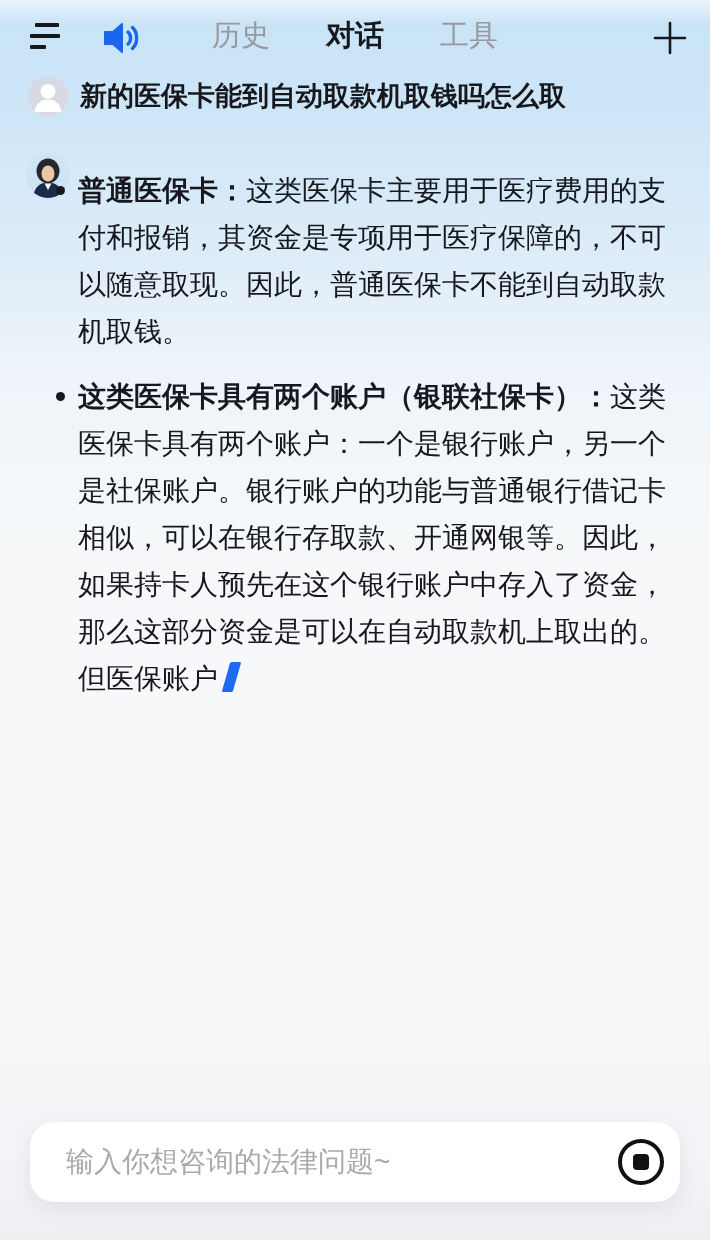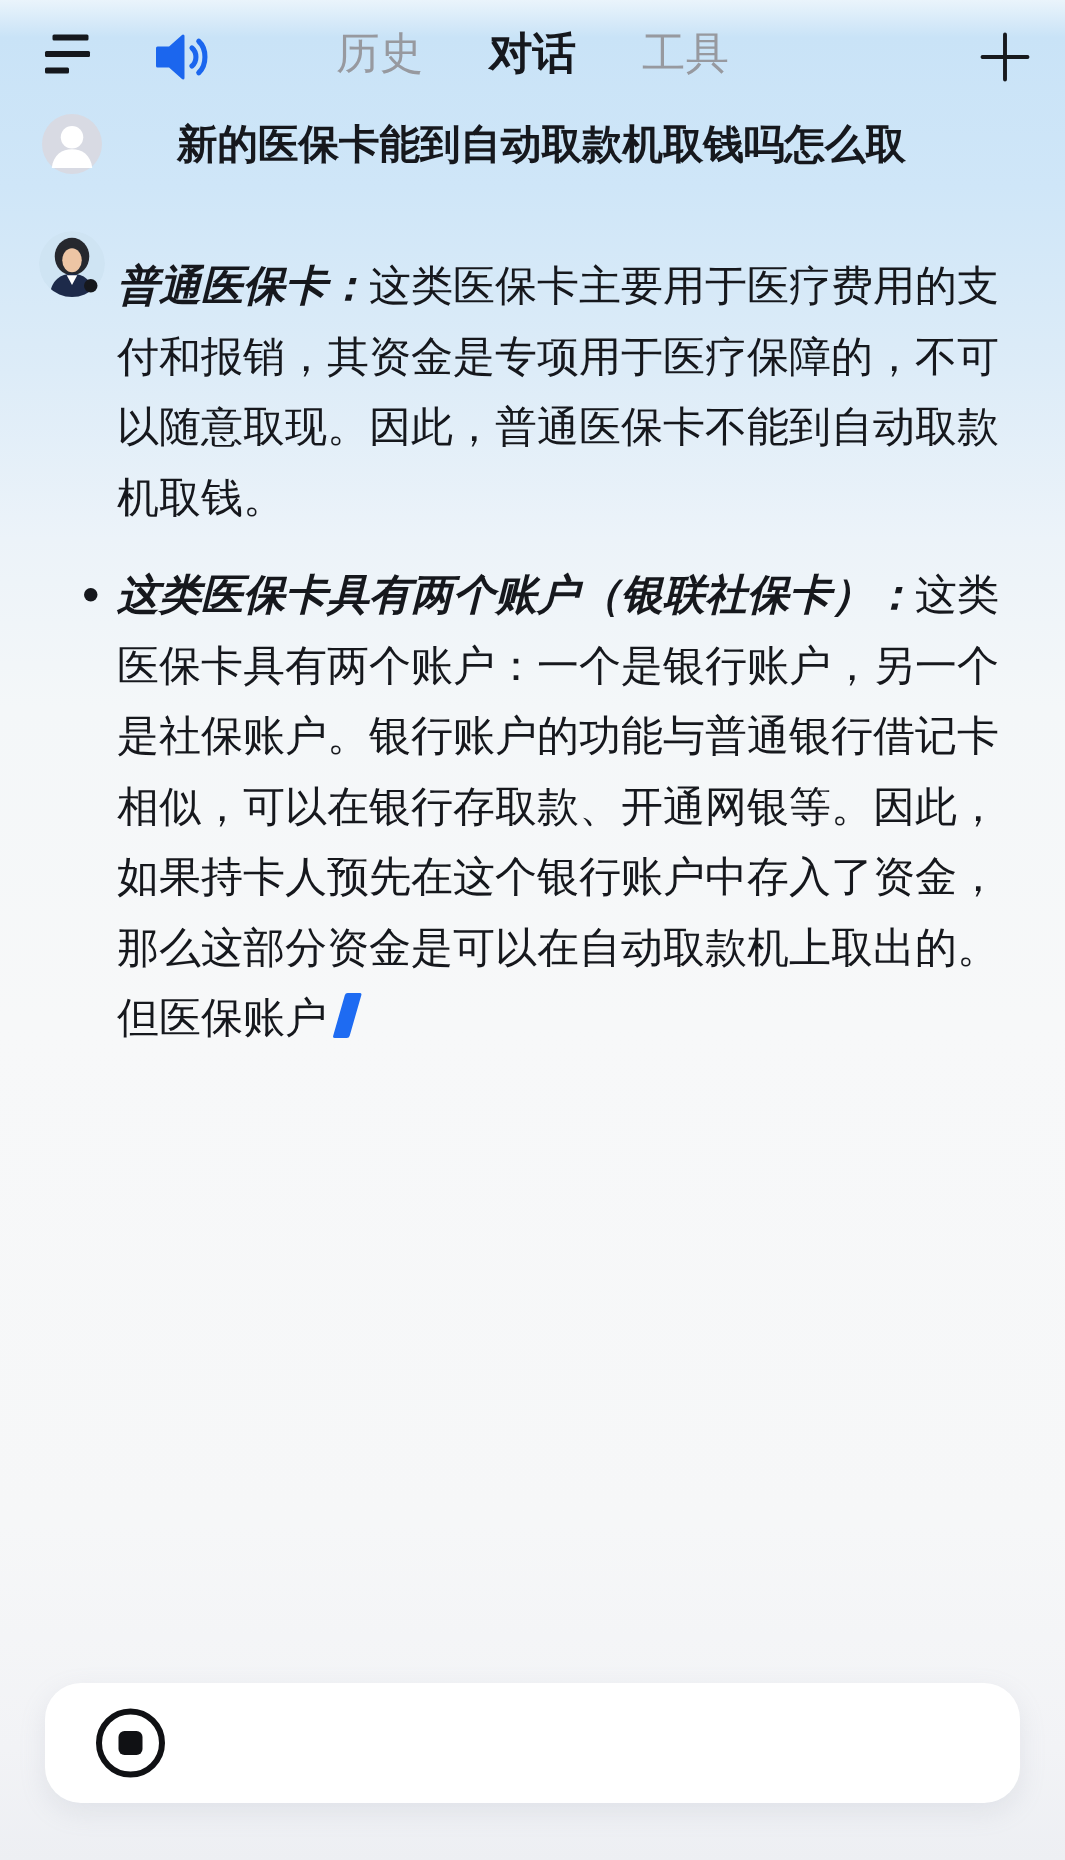--- a/index.html
+++ b/index.html
@@ -22,44 +22,44 @@
   .menu-btn { position:absolute; left:30px; top:21px; width:34px; height:30px;
     background:none; border:none; padding:2px 0; cursor:pointer; }
   .menu-bars { display:flex; flex-direction:column; gap:7px; }
   .menu-bars i { display:block; height:4px; background:#15181d; border-radius:1px; }
   .menu-bars i:nth-child(1){ width:24px; margin-left:5px; }
   .menu-bars i:nth-child(2){ width:30px; }
   .menu-bars i:nth-child(3){ width:16px; }
   .speaker-btn { position:absolute; left:101px; top:18px; width:44px; height:40px;
     background:none; border:none; padding:0; cursor:pointer; }
   .tabs { position:absolute; left:50%; top:0; transform:translateX(-50%);
-    height:72px; display:flex; align-items:center; gap:44px; }
+    height:72px; display:flex; align-items:center; gap:56px; }
   .tab { background:none; border:none; padding:0; font-family:inherit;
     font-size:29px; color:#97999f; cursor:pointer; }
   .tab.active { color:#16181d; font-weight:700; }
   .plus-btn { position:absolute; right:22px; top:20px; width:36px; height:36px;
     background:none; border:none; padding:0; cursor:pointer; }
 
   
   .user-row { position:absolute; top:76px; left:28px; right:20px;
-    display:flex; align-items:flex-end;gap:38px; }
+    display:flex; align-items:flex-end; }
   .user-avatar { width:40px; height:40px; flex:0 0 40px; }
   .user-text { margin-left:12px; font-size:27px; font-weight:700; line-height:40px; }
 
   
   .assistant { position:absolute; top:152px; left:26px; width:664px; }
   .bot-avatar { position:absolute; left:0; top:2px; width:44px; height:44px; }
   .bot-content { margin-left:52px; width:592px; font-size:28px; line-height:47px; }
   .bot-content p.intro { margin:0; padding-top:6px; }
   .bot-content h3.section { margin:12px 0 0; font-size:29px; font-weight:700; line-height:47px; }
   .bullet-list { list-style:none; margin:15px 0 0; padding:0; }
   .bullet-list li { position:relative; margin:0 0 18px; }
   .bullet-dot { position:absolute; left:-22px; top:19px; width:9px; height:9px;
     border-radius:50%; background:#16181d; }
-  .term { font-weight:700;font-style:italic; }
+  .term { font-weight:700; }
   .typing-cursor { display:inline-block; width:11px; height:30px; background:#1e6bf2;
     transform:skewX(-16deg); border-radius:1.5px; margin-left:8px; vertical-align:-4px; }
 
   
   .composer { position:absolute; top:1122px; left:30px; width:650px; height:80px;
     background:#ffffff; border-radius:24px;
     box-shadow:0 6px 18px rgba(140,150,165,0.16);
     display:flex; align-items:center; padding:0 16px 0 34px; }
   .composer input { flex:1; border:none; outline:none; background:transparent;
     font-family:inherit; font-size:28px; color:#16181d; min-width:0; }
@@ -134,18 +134,19 @@
         </li>
         <li>
           <span class="bullet-dot"></span>
           <span class="term">这类医保卡具有两个账户（银联社保卡）：</span><span>这类医保卡具有两个账户：一个是银行账户，另一个是社保账户。银行账户的功能与普通银行借记卡相似，可以在银行存取款、开通网银等。因此，如果持卡人预先在这个银行账户中存入了资金，那么这部分资金是可以在自动取款机上取出的。但医保账户</span><span class="typing-cursor"></span>
         </li>
       </ul>
     </div>
   </div>
 
   <div class="composer">
+    <input type="text" value="" placeholder="输入你想咨询的法律问题~" style="">
     <button class="stop-btn">
       <span class="stop-square"></span>
     </button>
   </div>
 
 </div>
 
 </body></html>

